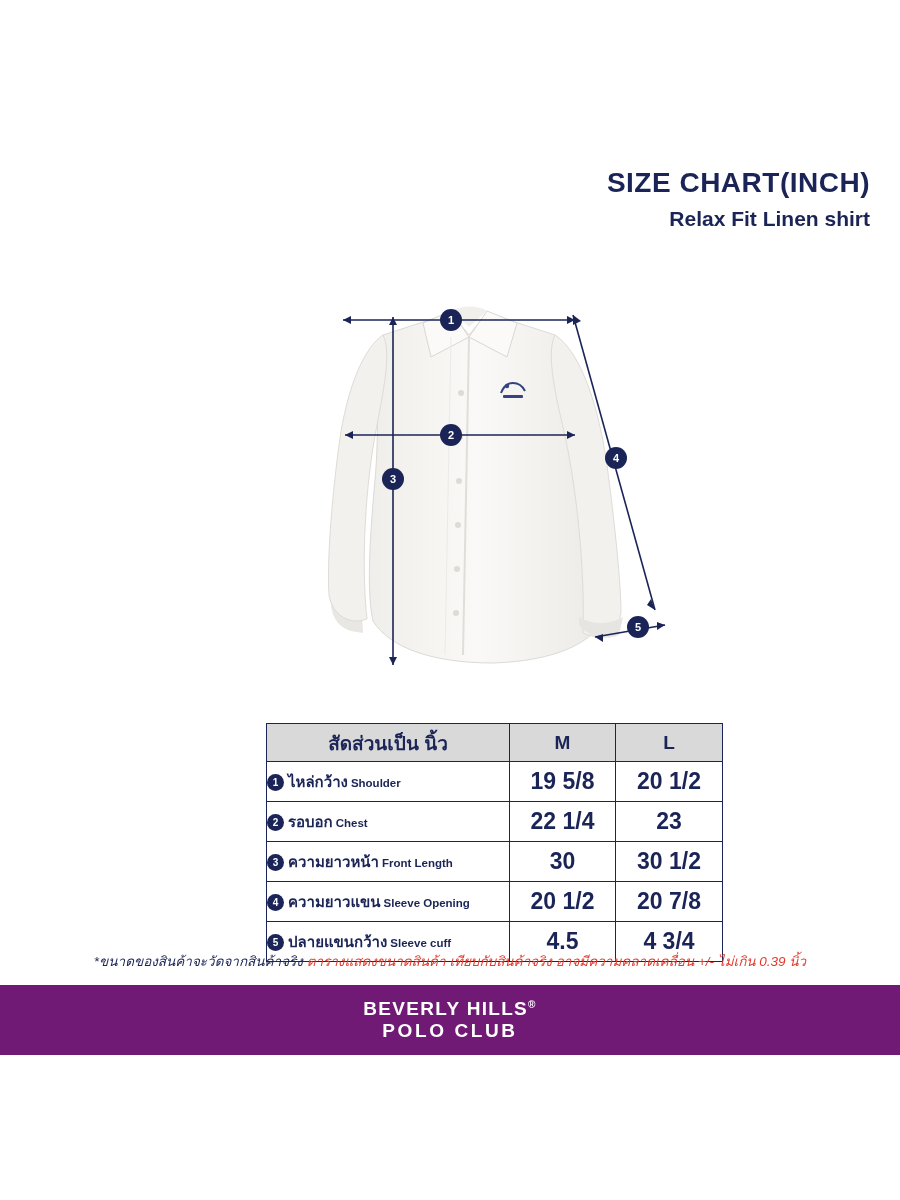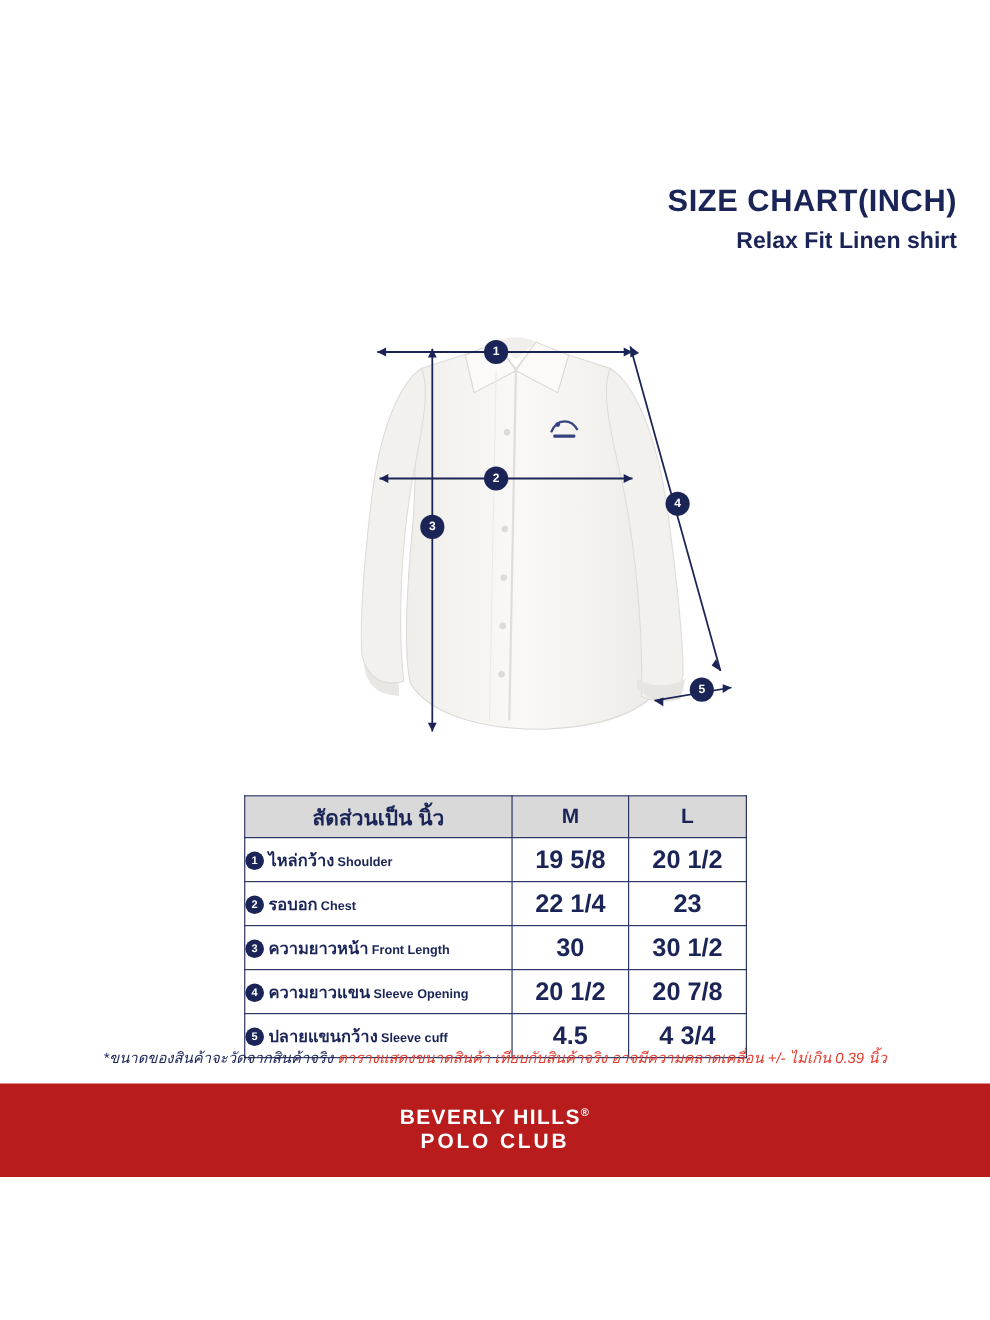--- a/index.html
+++ b/index.html
@@ -70,20 +70,21 @@
   .table-wrap {
     position: absolute;
     left: 222px;
     top: 723px;
     width: 456px;
   }
   table.size-table {
     border-collapse: collapse;
     width: 456px;
     table-layout: fixed;
+    margin-left: 44px;
   }
   table.size-table th, table.size-table td {
     border: 1px solid #1b2456;
     padding: 0;
     color: #1b2456;
   }
   thead th {
     background: #d9d9d9;
     height: 38px;
     font-size: 19px;
@@ -135,22 +136,22 @@
     font-style: italic;
   }
   .footnote .fn-blue { color: #1b2456; }
   .footnote .fn-red { color: #e23b2e; }
 
   
   .brand-bar {
     position: absolute;
     left: 0; right: 0;
     top: 985px;
-    height: 85px;
-    background: #b91c1c;
+    height: 70px;
+    background: #701a75;
     display: flex;
     align-items: center;
     justify-content: center;
   }
   .brand-inner {
     text-align: center;
     color: #ffffff;
     line-height: 1.15;
   }
   .brand-line1 {

